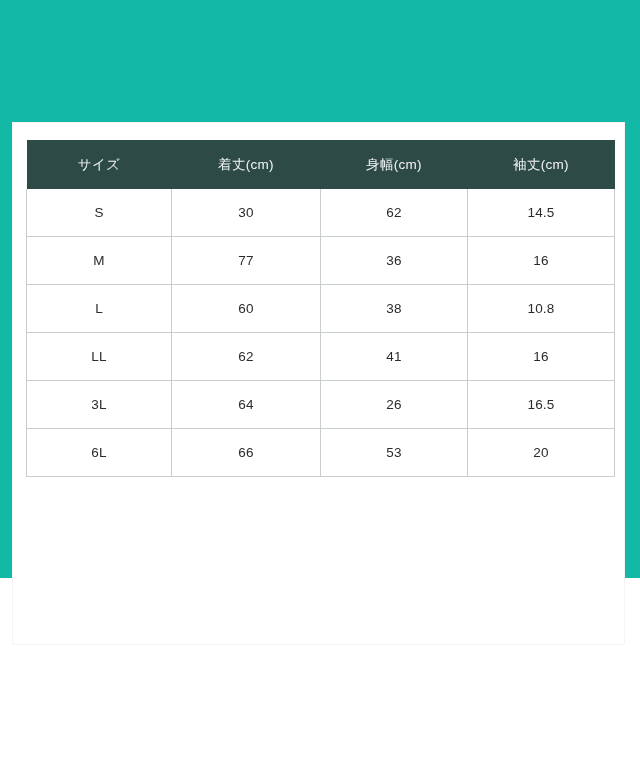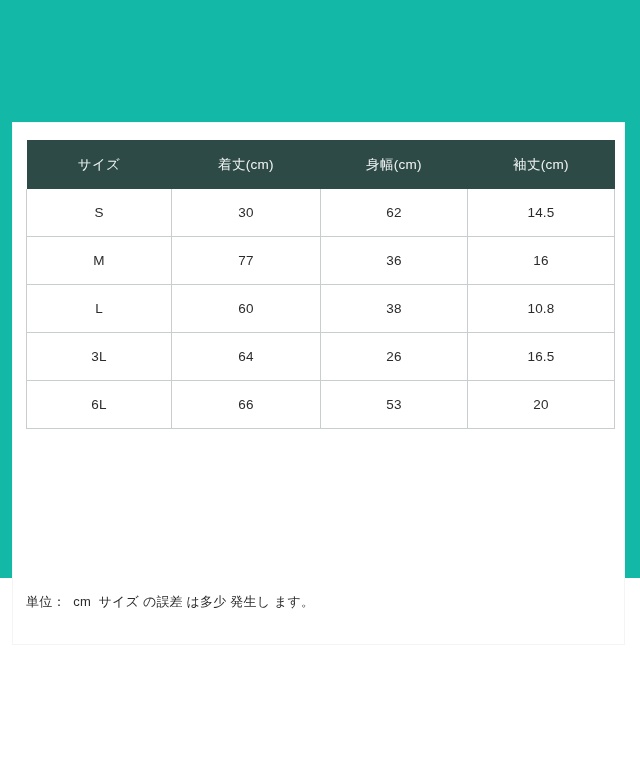--- a/index.html
+++ b/index.html
@@ -133,29 +133,34 @@
         <td>36</td>
         <td>16</td>
       </tr>
       <tr>
         <td>L</td>
         <td>60</td>
         <td>38</td>
         <td>10.8</td>
       </tr>
       <tr>
+        <td>LL</td>
+        <td>62</td>
+        <td>41</td>
+        <td>16</td>
+      </tr>
+      <tr>
         <td>3L</td>
         <td>64</td>
         <td>26</td>
         <td>16.5</td>
       </tr>
       <tr>
         <td>6L</td>
         <td>66</td>
         <td>53</td>
         <td>20</td>
       </tr>
     </tbody>
   </table>
 
-  <div class="footer-note">単位：  cm  サイズ の誤差 は多少 発生し ます。</div>
 
 </div>
 
 </body></html>

